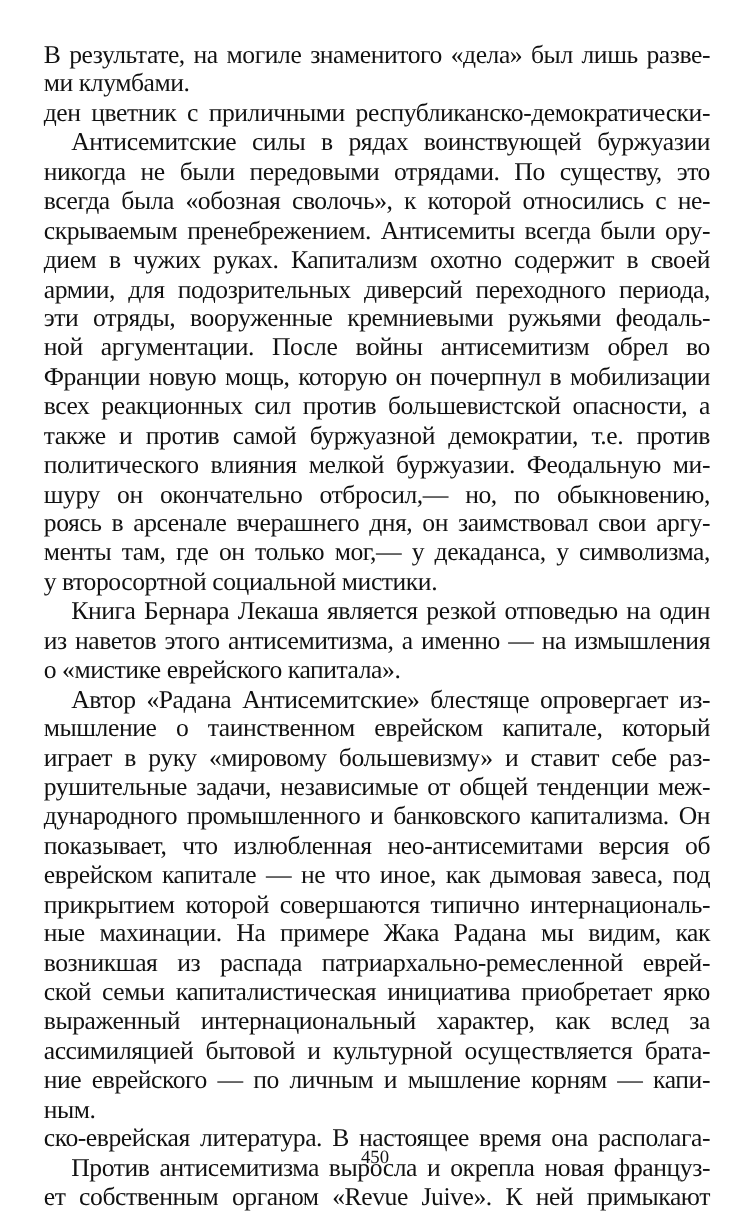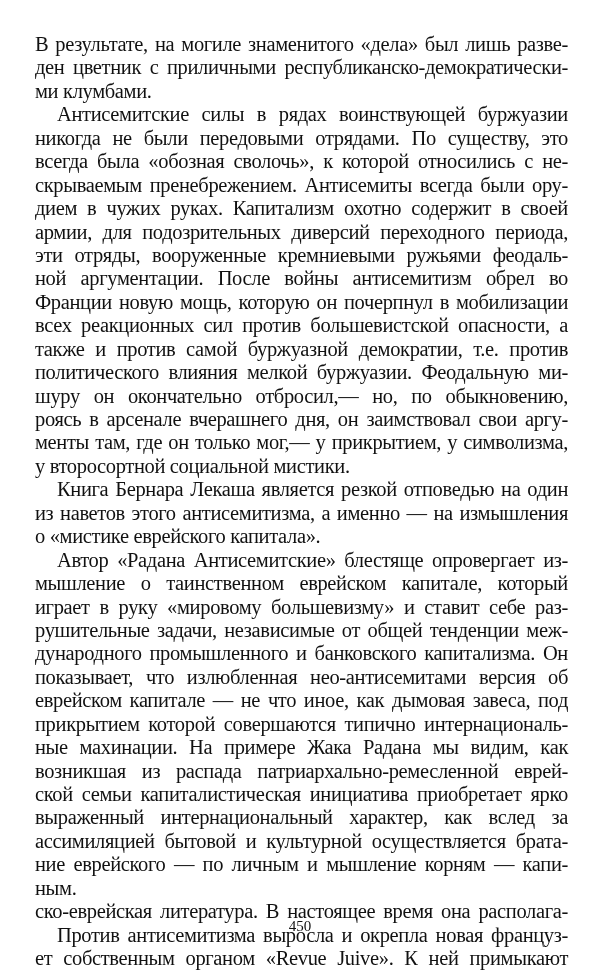--- a/index.html
+++ b/index.html
@@ -24,40 +24,40 @@
     font-size: 15px; color: #111111;
   }
 </style>
 </head>
 <body>
 
 <div class="page">
 
   <div>
     <div class="line">В результате, на могиле знаменитого «дела» был лишь разве-</div>
+    <div class="line last">ми клумбами.</div>
     <div class="line">ден цветник с приличными республиканско-демократически-</div>
-    <div class="line last">ми клумбами.</div>
   </div>
 
   <div>
     <div class="line indent">Антисемитские силы в рядах воинствующей буржуазии</div>
     <div class="line">никогда не были передовыми отрядами. По существу, это</div>
     <div class="line">всегда была «обозная сволочь», к которой относились с не-</div>
     <div class="line">скрываемым пренебрежением. Антисемиты всегда были ору-</div>
     <div class="line">дием в чужих руках. Капитализм охотно содержит в своей</div>
     <div class="line">армии, для подозрительных диверсий переходного периода,</div>
     <div class="line">эти отряды, вооруженные кремниевыми ружьями феодаль-</div>
     <div class="line">ной аргументации. После войны антисемитизм обрел во</div>
     <div class="line">Франции новую мощь, которую он почерпнул в мобилизации</div>
     <div class="line">всех реакционных сил против большевистской опасности, а</div>
     <div class="line">также и против самой буржуазной демократии, т.е. против</div>
     <div class="line">политического влияния мелкой буржуазии. Феодальную ми-</div>
     <div class="line">шуру он окончательно отбросил,— но, по обыкновению,</div>
     <div class="line">роясь в арсенале вчерашнего дня, он заимствовал свои аргу-</div>
-    <div class="line">менты там, где он только мог,— у прикрытием, у символизма,</div>
+    <div class="line">менты там, где он только мог,— у декаданса, у символизма,</div>
     <div class="line last">у второсортной социальной мистики.</div>
   </div>
 
   <div>
     <div class="line indent">Книга Бернара Лекаша является резкой отповедью на один</div>
     <div class="line">из наветов этого антисемитизма, а именно — на измышления</div>
     <div class="line last">о «мистике еврейского капитала».</div>
   </div>
 
   <div>

